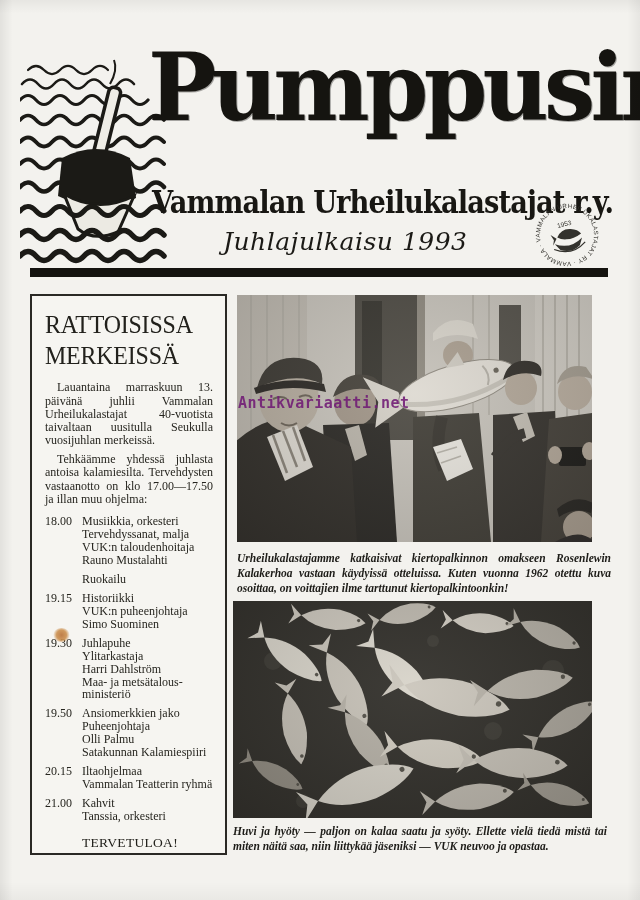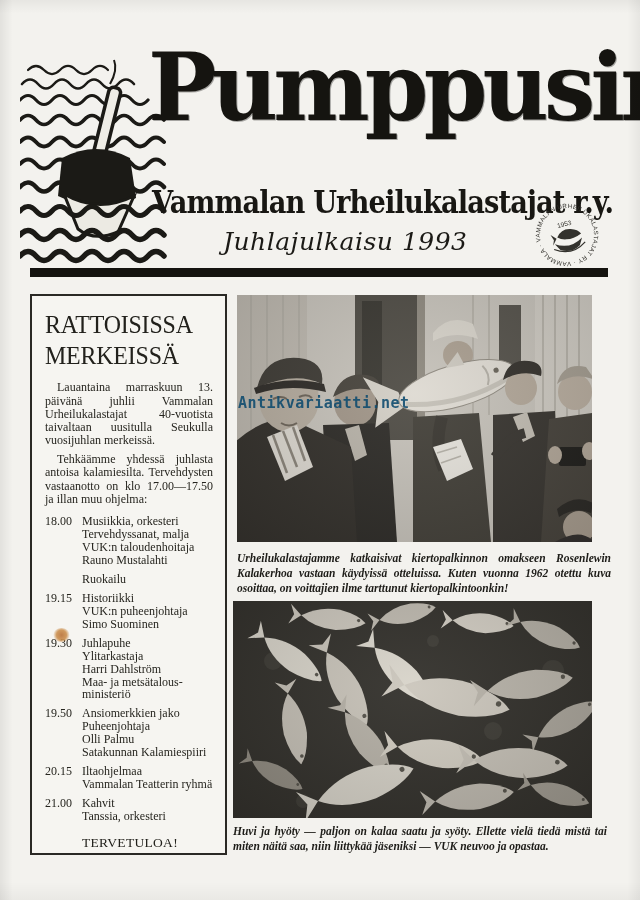--- a/index.html
+++ b/index.html
@@ -68,21 +68,21 @@
   .photo{position:absolute;overflow:hidden;background:#b9b5ad;}
   .photo::after{
     content:"";position:absolute;inset:0;pointer-events:none;
     background:radial-gradient(ellipse at 50% 40%,rgba(255,255,255,.05),rgba(0,0,0,.14));
   }
   .photo1{left:237px;top:295px;width:355px;height:247px;}
   .photo2{left:233px;top:601px;width:359px;height:217px;}
   .watermark{
     position:absolute;left:1px;top:99px;z-index:3;
     font-family:"DejaVu Sans Mono",monospace;font-weight:bold;
-    font-size:15px;letter-spacing:.5px;color:#0c4a6e;opacity:.88;
+    font-size:15px;letter-spacing:.5px;color:#701a75;opacity:.88;
   }
   .caption{
     position:absolute;width:374px;
     font-family:"Liberation Serif",serif;font-weight:bold;font-style:italic;
     font-size:11.5px;line-height:1.3;text-align:justify;color:#1d1c18;
   }
   .caption1{left:237px;top:551px;}
   .caption2{left:233px;top:824px;}
   
   .stain{

